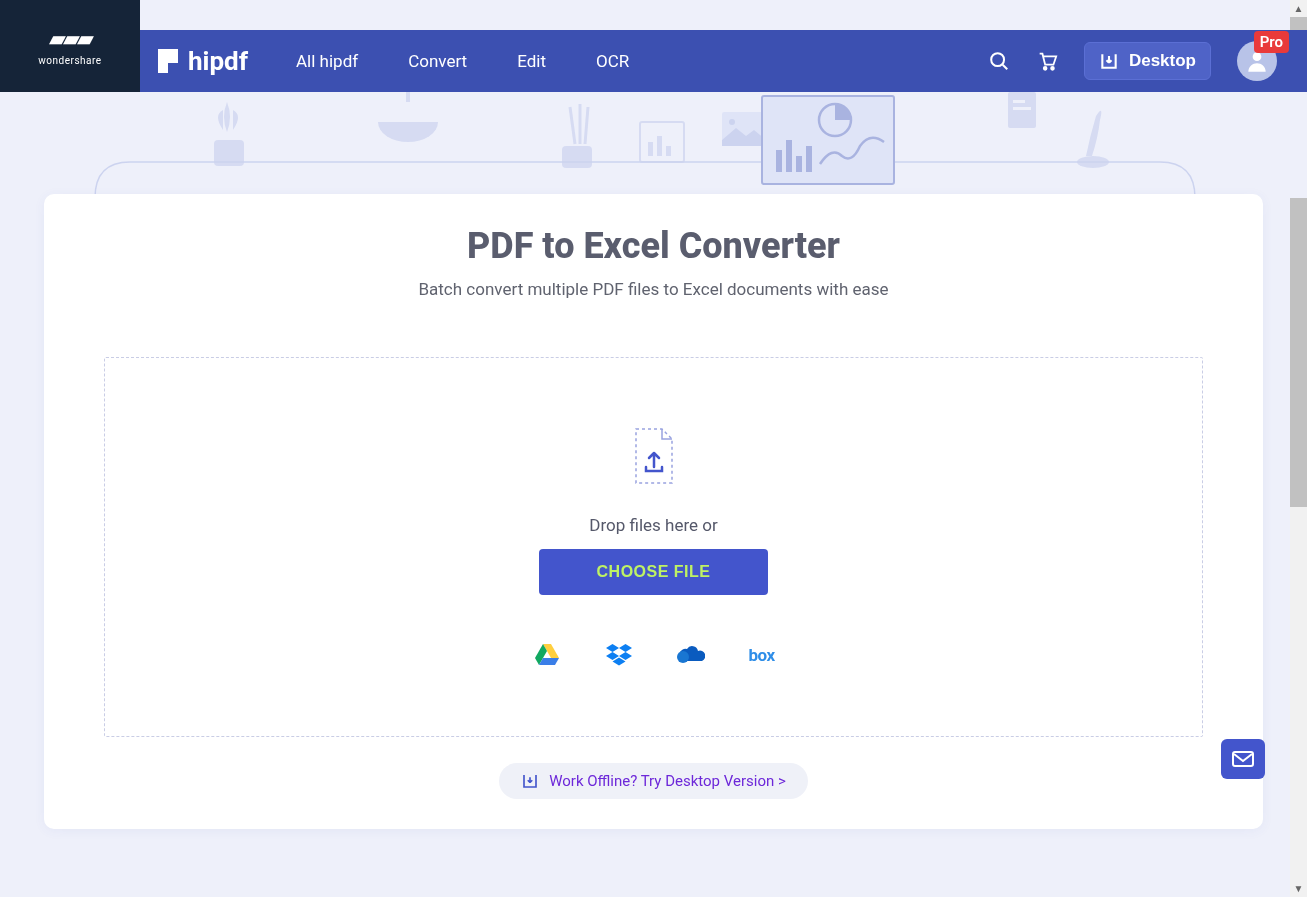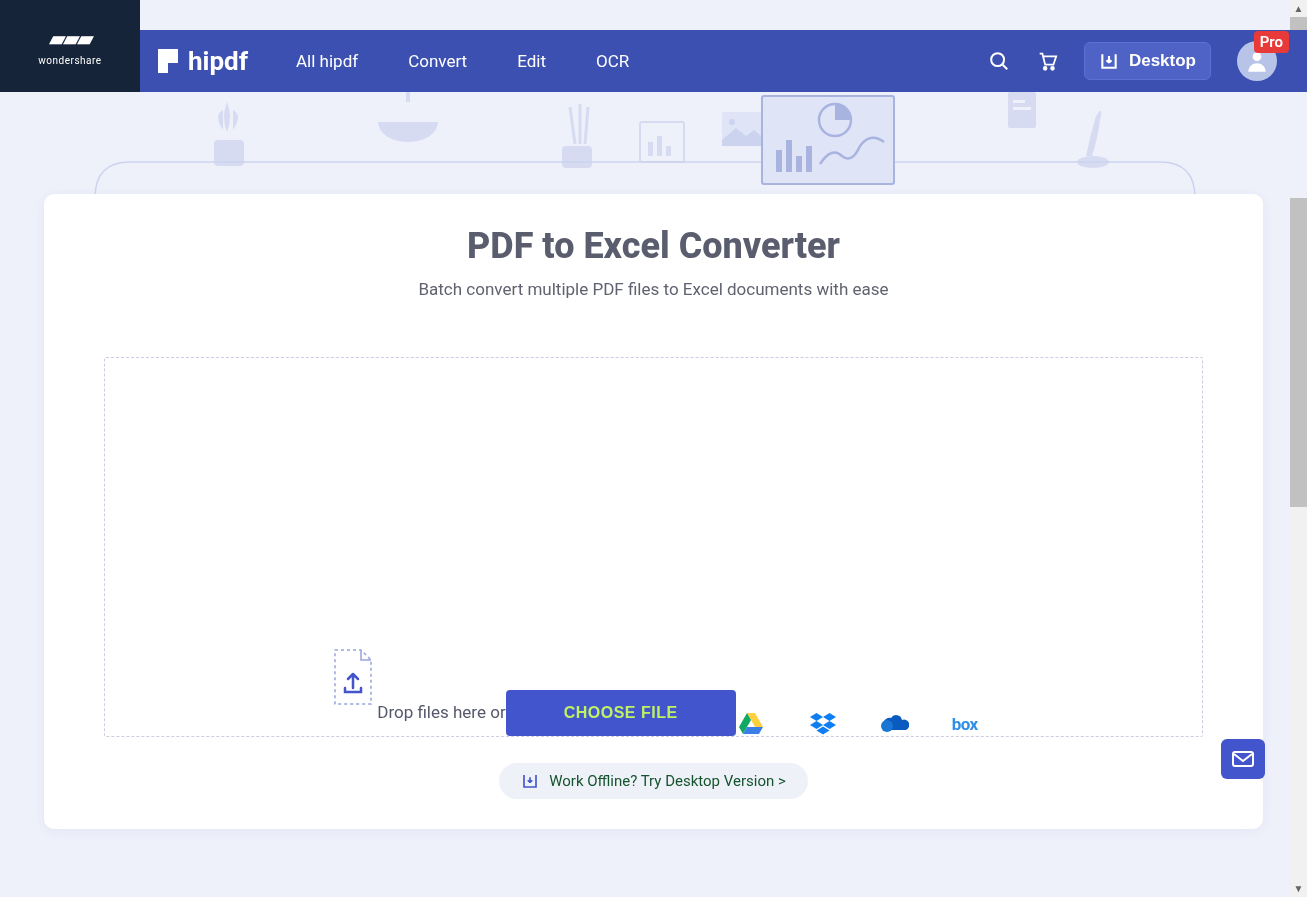--- a/index.html
+++ b/index.html
@@ -161,22 +161,22 @@
       color: #60636f;
       text-align: center;
       margin-top: 12px;
     }
     .dropzone {
       border: 1.5px dashed #c9cde5;
       border-radius: 2px;
       margin-top: 58px;
       height: 380px;
       display: flex;
-      flex-direction: row;
-      align-items: flex-end;
+      flex-direction: column;
+      align-items: center;
       justify-content: center;
     }
     .upload-icon {
       margin-bottom: 26px;
     }
     .drop-text {
       color: #55586a;
       font-size: 17px;
       margin-bottom: 14px;
     }
@@ -207,21 +207,21 @@
     }
     .offline-pill {
       display: flex;
       align-items: center;
       gap: 10px;
       background: #eff1f8;
       border-radius: 22px;
       padding: 9px 22px;
       margin: 26px auto 0 auto;
       width: fit-content;
-      color: #14532d;
+      color: #6d28d9;
       font-size: 15px;
       cursor: pointer;
     }
     .mail-fab {
       position: fixed;
       right: 42px;
       bottom: 118px;
       width: 44px;
       height: 40px;
       background: #4355cc;

